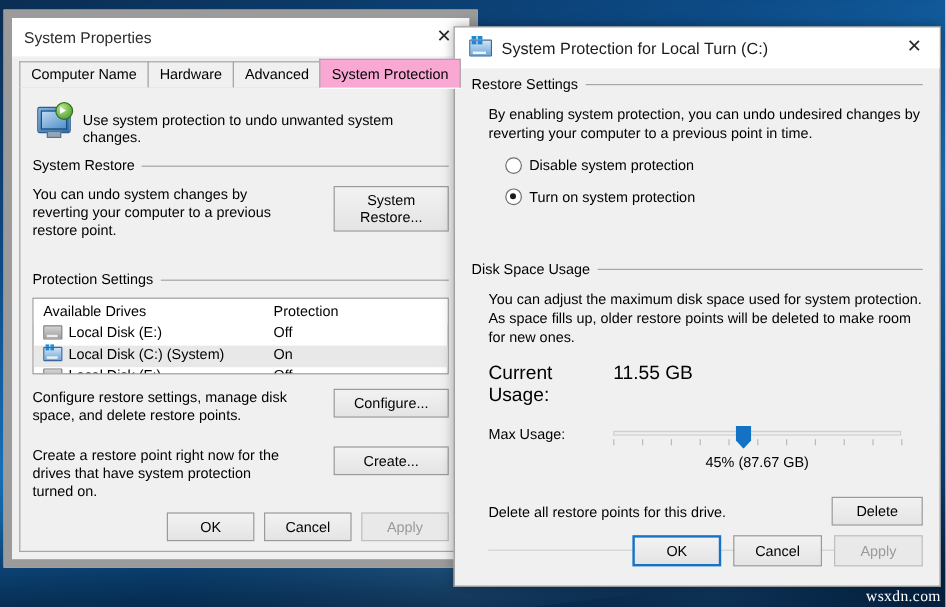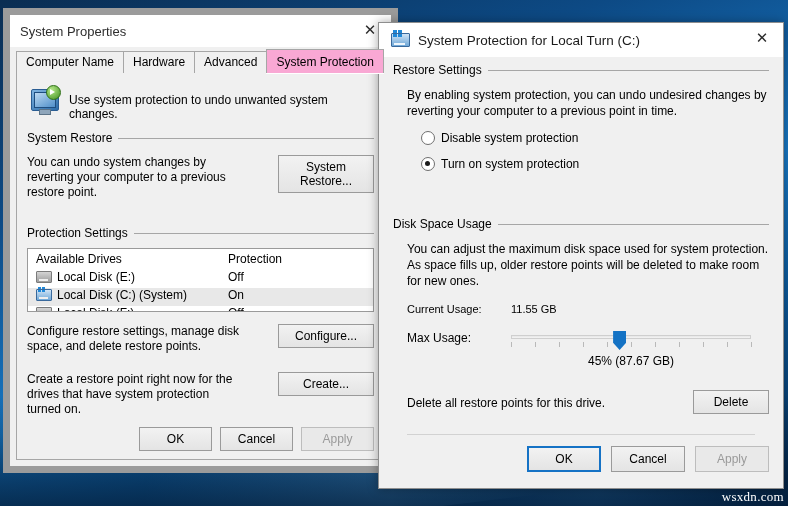--- a/index.html
+++ b/index.html
@@ -303,21 +303,21 @@
   .radio {
     width: 12px; height: 12px; border-radius: 50%;
     border: 1px solid #6f6f6f; background: #fff;
     position: relative; flex: none;
   }
   .radio.on:after {
     content: ""; position: absolute; left: 2.5px; top: 2.5px;
     width: 5px; height: 5px; border-radius: 50%; background: #1b1b1b;
   }
 
-  .kv { display: flex; margin: 14px 0 0 14px; font-size: 11px; }
+  .kv { display: flex; margin: 14px 0 0 14px; font-size: 16px; }
   .kv .k { width: 104px; }
 
   .slider-row { display: flex; align-items: flex-start; margin: 14px 0 0 14px; }
   .slider-row .k { width: 104px; font-size: 12px; padding-top: 2px; }
   .slider-wrap { position: relative; width: 240px; }
   .track {
     position: relative;
     height: 4px;
     margin-top: 6px;
     background: linear-gradient(180deg,#e6e6e6,#f4f4f4);

